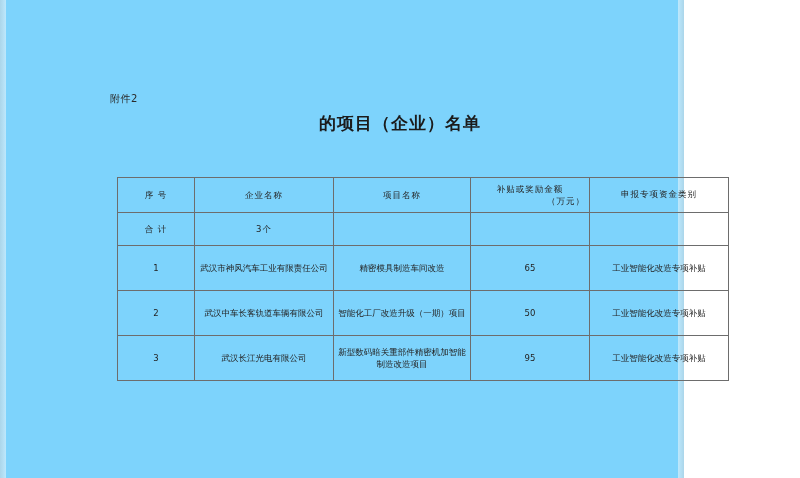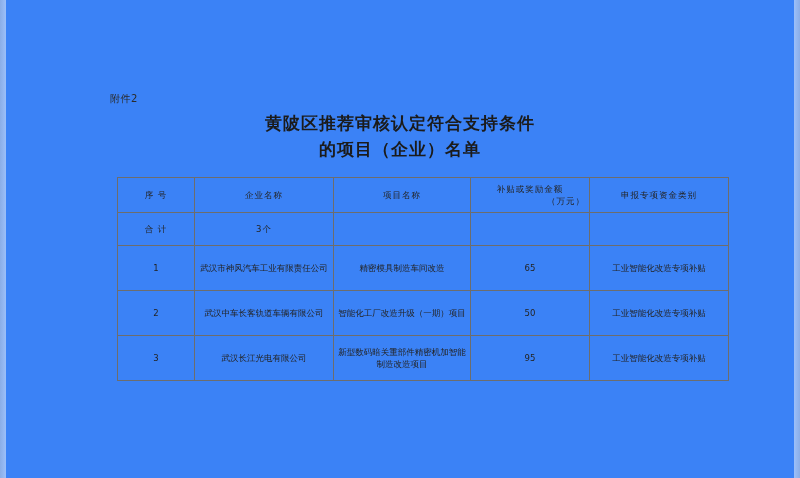--- a/index.html
+++ b/index.html
@@ -9,23 +9,23 @@
   body {
     width: 800px;
     height: 478px;
     background: #ffffff;
     font-family: "DejaVu Sans", "Liberation Sans", sans-serif;
     color: #1a1a1a;
     overflow: hidden;
   }
   .page {
     position: relative;
-    width: 800px;
+    width: 684px;
     height: 478px;
-    background: #3b82f6;
+    background: #7dd3fc;
   }
   
   .scan-edge-left {
     position: absolute;
     left: 0; top: 0;
     width: 6px; height: 478px;
     background: linear-gradient(to right, #d8d8d8, #fdfdfd);
     opacity: .5;
   }
   .scan-edge-right {
@@ -78,21 +78,21 @@
     font-weight: normal;
   }
   table.list th {
     height: 28px;
     letter-spacing: 1px;
   }
   .col-no      { width: 68px; }
   .col-company { width: 130px; }
   .col-project { width: 128px; }
   .col-amount  { width: 110px; margin-left: 12px; }
-  .col-type    { width: 130px; }
+  .col-type    { width: 130px; font-family: Liberation Mono, monospace; }
 
   .row-total td {
     height: 26px;
     letter-spacing: 1px;
   }
   .data-row td {
     height: 38px;
   }
   .cell-left {
     text-align: left;
@@ -108,21 +108,20 @@
 <body>
 
 <div class="page">
 
   <div class="scan-edge-left"></div>
   <div class="scan-edge-right"></div>
 
   <div class="attach-label">附件2</div>
 
   <div class="doc-title">
-    <span>黄陂区推荐审核认定符合支持条件</span>
     <span class="line2">的项目（企业）名单</span>
   </div>
 
   <table class="list">
     <thead>
       <tr>
         <th class="col-no">序  号</th>
         <th class="col-company">企业名称</th>
         <th class="col-project">项目名称</th>
         <th class="col-amount">

